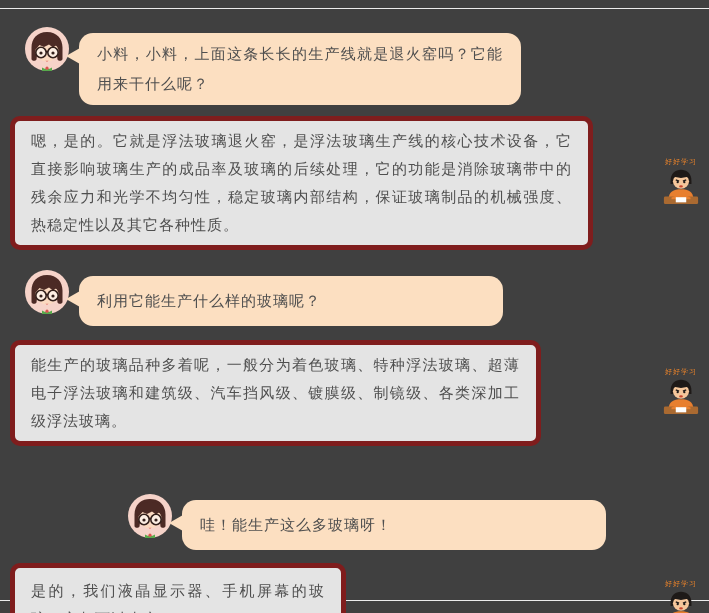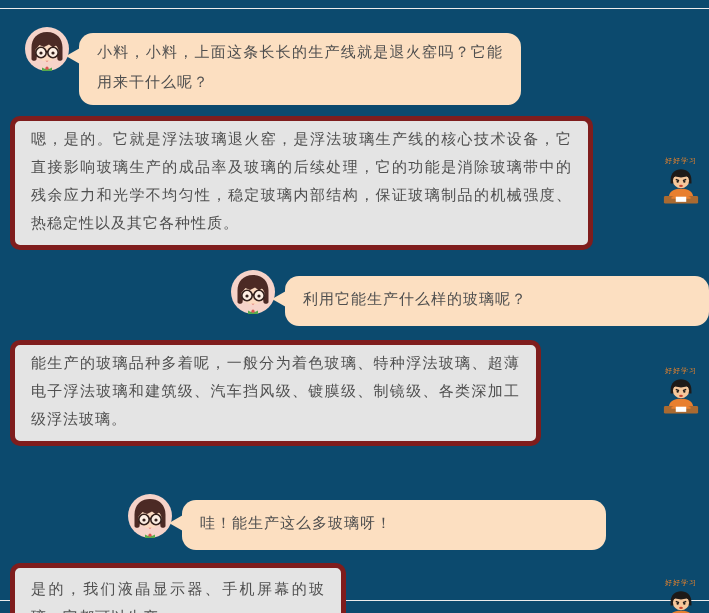--- a/index.html
+++ b/index.html
@@ -1,31 +1,31 @@
 <!DOCTYPE html>
 <html><head>
 <meta charset="utf-8">
 <style>
   html,body{margin:0;padding:0;background:#fff;}
   .page{
     position:relative;
     width:709px;height:613px;
-    background:#0c4a6e;
+    background:#404040;
     overflow:hidden;
-    font-family:Liberation Mono, monospace;
+    font-family:Liberation Sans, sans-serif;
   }
   .rule{position:absolute;left:0;right:0;height:1px;background:#ececec;}
   .rule.top{top:8px;}
   .rule.bottom{top:600px;}
   .chat{padding-top:27px;}
   .row{display:flex;align-items:flex-start;}
   .row.student{margin-left:25px;}
   .row.teacher{margin-left:10px;position:relative;}
   .m-t1{margin-top:11px;}
-  .m-s2{margin-top:20px;justify-content:flex-end;}
+  .m-s2{margin-top:20px;}
   .m-t2{margin-top:14px;}
   .m-s3{margin-top:48px;justify-content:center;}
   .m-t3{margin-top:13px;}
 
   .bubble{
     box-sizing:border-box;
     font-size:15px;
     color:#4f4f4f;
     letter-spacing:1px;
     text-align:justify;

